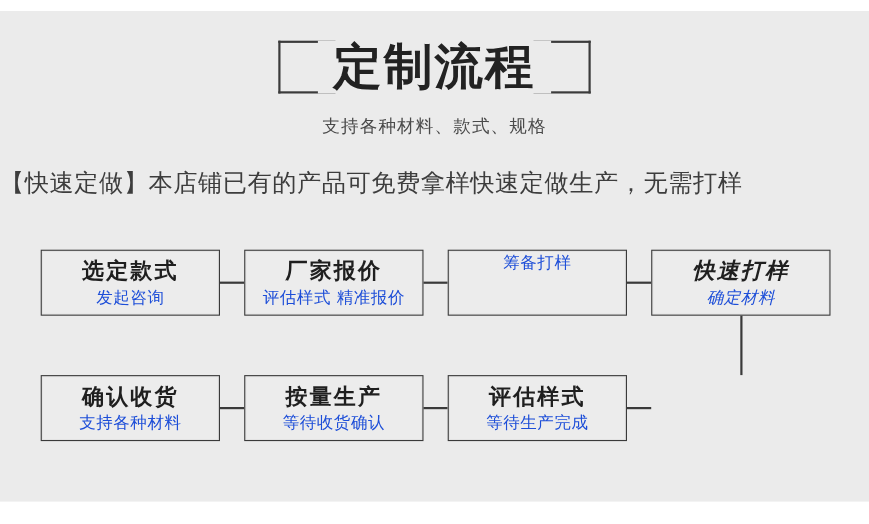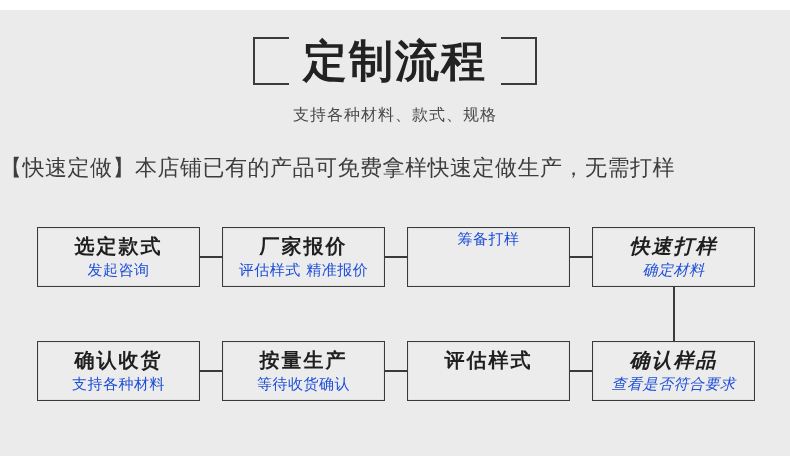--- a/index.html
+++ b/index.html
@@ -217,22 +217,19 @@
     <div class="connector-h c0"></div>
 
     <div class="flow-box pos1">
       <div class="box-title">按量生产</div>
       <div class="box-sub">等待收货确认</div>
     </div>
     <div class="connector-h c1"></div>
 
     <div class="flow-box pos2">
       <div class="box-title">评估样式</div>
+      <div class="box-sub">等待生产完成</div>
     </div>
     <div class="connector-h c2"></div>
 
-    <div class="flow-box pos3">
-      <div class="box-title">确认样品</div>
-      <div class="box-sub">查看是否符合要求</div>
-    </div>
   </div>
 
 </div>
 
 </body></html>

